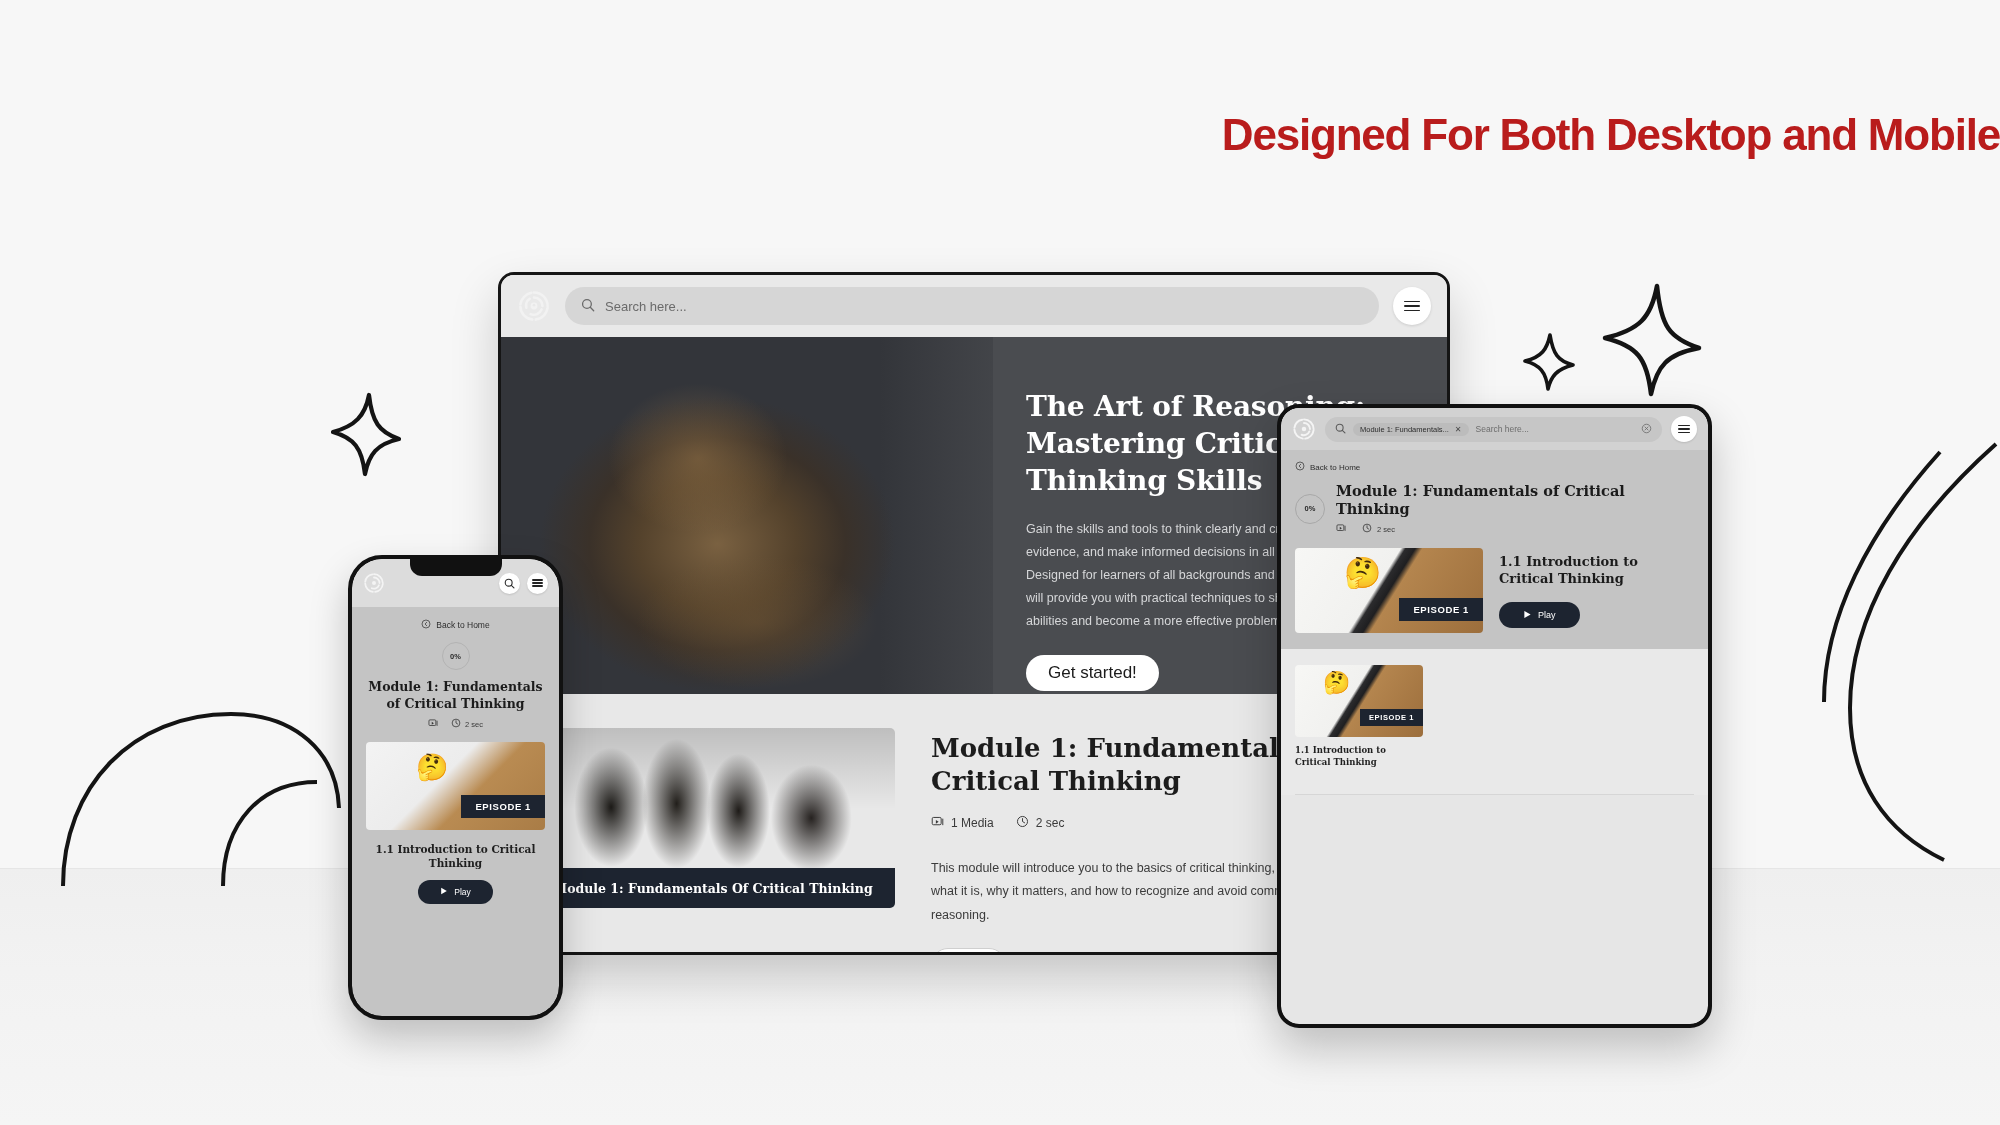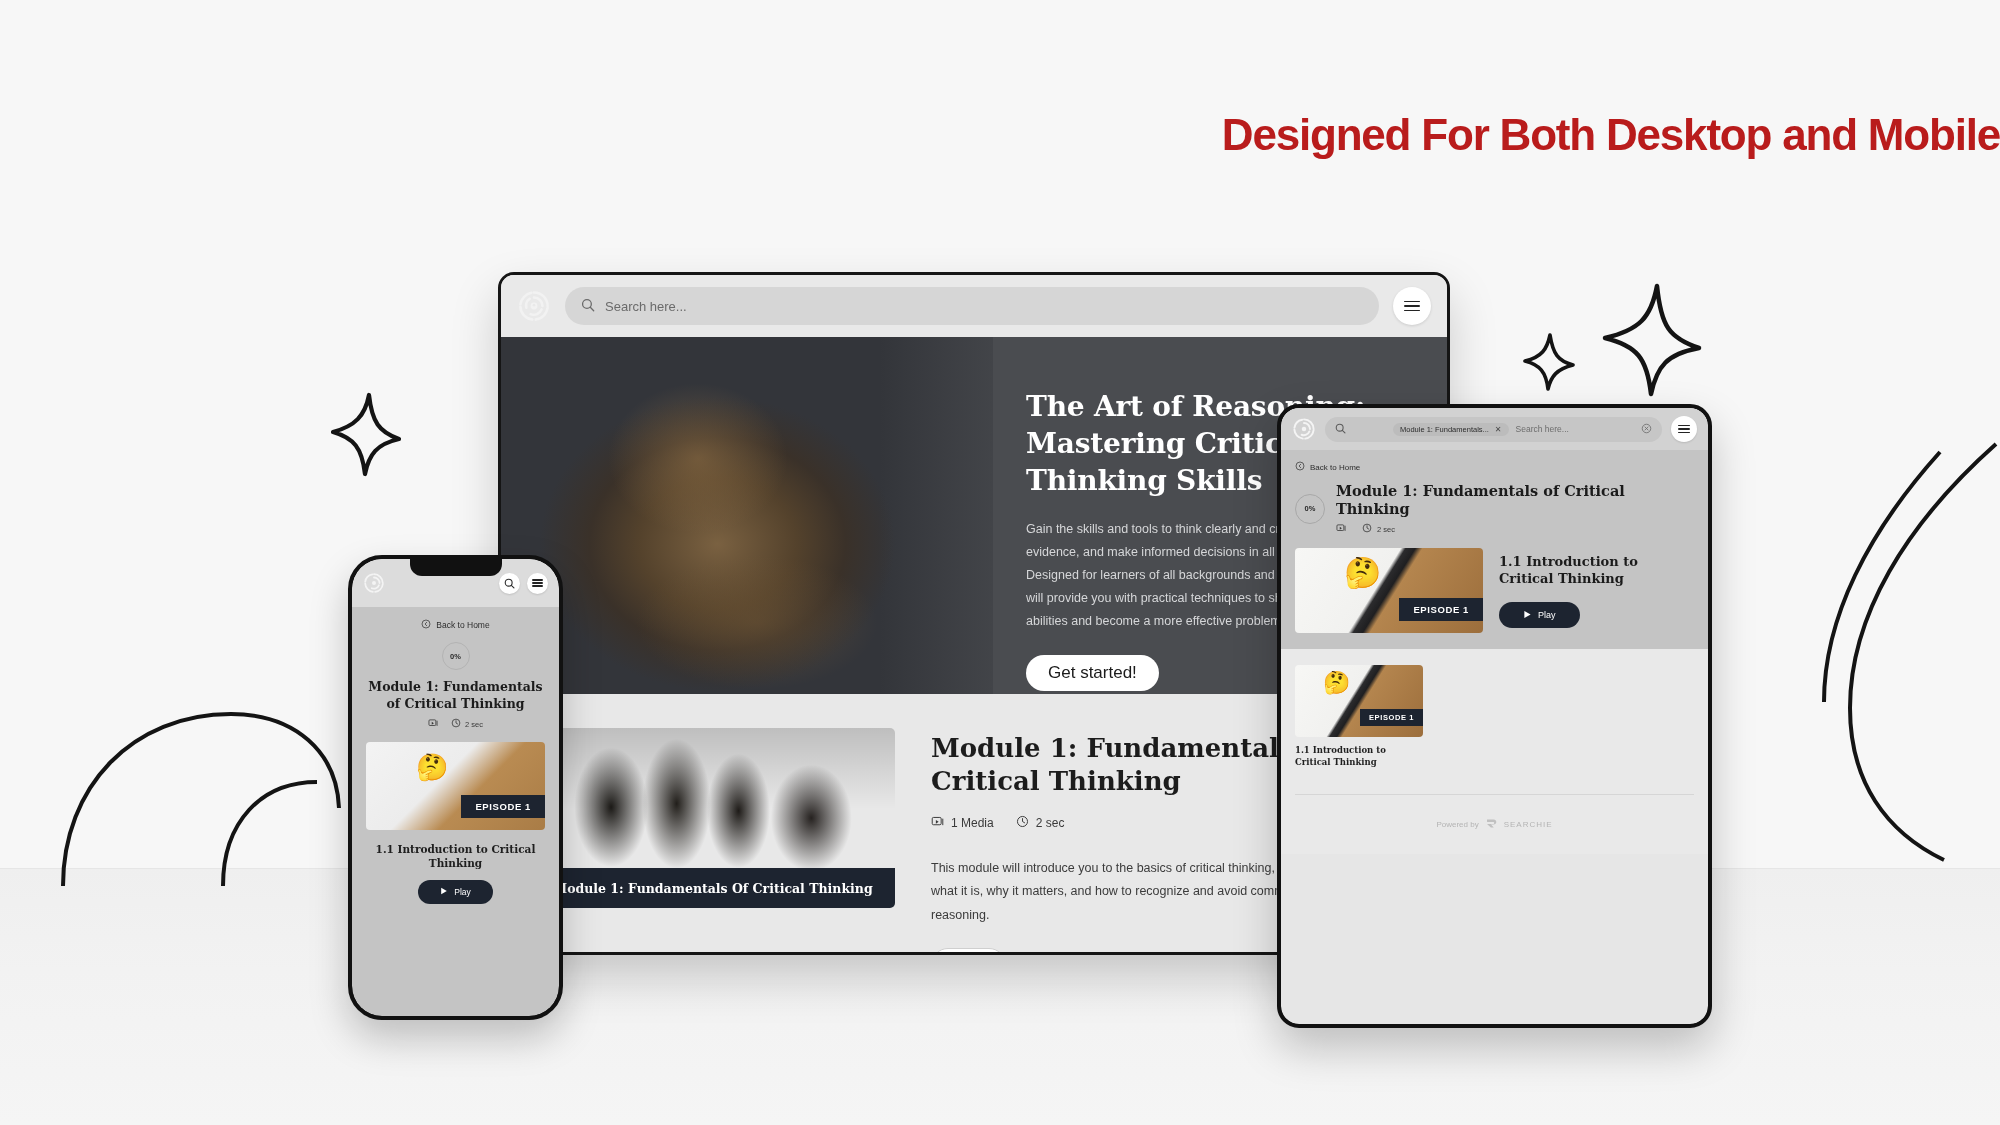--- a/index.html
+++ b/index.html
@@ -183,21 +183,21 @@
   
   .tablet {
     position:absolute; left:1277px; top:404px; width:435px; height:624px;
     background:#111; border-radius:22px; border:4px solid #111;
     box-shadow:0 20px 44px rgba(0,0,0,.22);
     overflow:hidden; z-index:7;
   }
   .tb-screen { position:absolute; inset:0; border-radius:18px; background:#e6e6e6; overflow:hidden; }
   .tb-top { height:42px; background:#d2d2d2; display:flex; align-items:center; gap:9px; padding:0 11px; }
   .tb-search { flex:1; height:25px; background:#c6c6c6; border-radius:13px; display:flex; align-items:center; gap:7px; padding:0 10px; }
-  .chip { display:flex; align-items:center; gap:6px; background:#bcbcbc; border-radius:9px; padding:2px 7px; font-size:7.5px; color:#2c2c2c;margin-left:40px; }
+  .chip { display:flex; align-items:center; gap:6px; background:#bcbcbc; border-radius:9px; padding:2px 7px; font-size:7.5px; color:#2c2c2c; }
   .chip .x { font-size:8px; color:#4a4a4a; }
   .tb-ph { flex:1; font-size:8.5px; color:#6d6d6d; }
   .tb-burger { width:26px; height:26px; border-radius:50%; background:#fff; display:flex; align-items:center; justify-content:center; flex:0 0 26px; box-shadow:0 1px 2px rgba(0,0,0,.12); }
   .tb-hero { background:#c4c4c4; padding:11px 14px 16px; }
   .tb-back { display:flex; align-items:center; gap:5px; font-size:8px; color:#2d2d2d; margin-bottom:9px; }
   .tb-head { display:flex; align-items:center; gap:11px; margin-bottom:13px; }
   .tb-ring { width:30px; height:30px; border-radius:50%; border:1.5px solid #a8a8a8; display:flex; align-items:center; justify-content:center; font-size:7.5px; font-weight:700; color:#2a2a2a; flex:0 0 30px; }
   .tb-title { font-family:"DejaVu Serif", serif; font-weight:700; font-size:14.5px; color:#1b1b1b; line-height:1.25; margin-bottom:5px; }
   .tb-meta { display:flex; align-items:center; gap:16px; font-size:7.5px; color:#3a3a3a; }
   .tb-row { display:flex; gap:16px; align-items:flex-start; }
@@ -519,24 +519,15 @@
 
     <div class="tb-list">
       <div class="tb-card">
         <div class="tb-thumb2">
           <span class="emoji" style="left:22%;top:10%;font-size:22px">🤔</span>
           <span class="ep-badge" style="font-size:7.5px;padding:4px 9px;bottom:16%">EPISODE 1</span>
         </div>
         <p>1.1 Introduction to Critical Thinking</p>
       </div>
       <div class="tb-divider" style="margin-left:0;margin-right:0"></div>
-      <div class="tb-foot">
-        <span style="letter-spacing:0">Powered by</span>
-        <span>
-          <svg width="13" height="13" viewBox="0 0 16 16">
-              <path d="M2.5 3.2h8.2c2 0 3.2 1.4 3.2 3 0 1.8-1.4 3-3.3 3H7.4l3.4 3.6H7.2L2.5 8.6h7.6c.7 0 1.2-.5 1.2-1.2S10.8 6.2 10 6.2H2.5z" fill="#c0c0c0"></path>
-            </svg>
-        </span>
-        <span>SEARCHIE</span>
-      </div>
     </div>
   </div>
 </div>
 
 </body></html>

